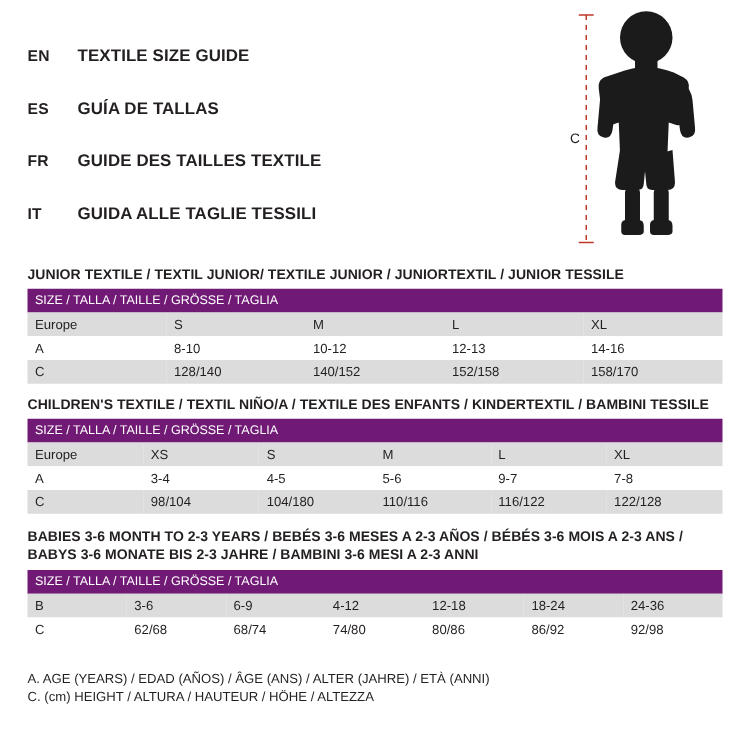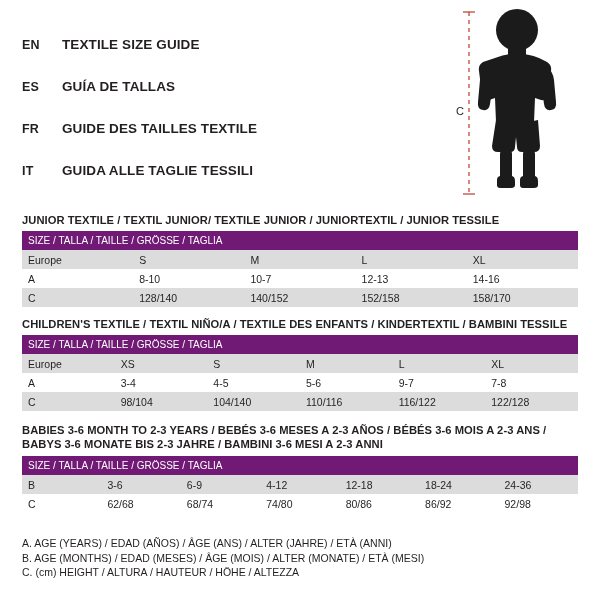--- a/index.html
+++ b/index.html
@@ -186,21 +186,21 @@
       <tr class="shaded">
         <td style="width:90px">Europe</td>
         <td style="width:90px">S</td>
         <td style="width:90px">M</td>
         <td style="width:90px">L</td>
         <td>XL</td>
       </tr>
       <tr class="plain">
         <td>A</td>
         <td>8-10</td>
-        <td>10-7</td>
+        <td>10-12</td>
         <td>12-13</td>
         <td>14-16</td>
       </tr>
       <tr class="shaded">
         <td>C</td>
         <td>128/140</td>
         <td>140/152</td>
         <td>152/158</td>
         <td>158/170</td>
       </tr>
@@ -227,21 +227,21 @@
         <td>A</td>
         <td>3-4</td>
         <td>4-5</td>
         <td>5-6</td>
         <td>9-7</td>
         <td>7-8</td>
       </tr>
       <tr class="shaded">
         <td>C</td>
         <td>98/104</td>
-        <td>104/140</td>
+        <td>104/180</td>
         <td>110/116</td>
         <td>116/122</td>
         <td>122/128</td>
       </tr>
     </tbody>
       </table>
   </div>
 
   <div class="section" style="top: 423px;">
     <div class="section-title two-line">BABIES 3-6 MONTH TO 2-3 YEARS / BEBÉS 3-6 MESES A 2-3 AÑOS / BÉBÉS 3-6 MOIS A 2-3 ANS / BABYS 3-6 MONATE BIS 2-3 JAHRE / BAMBINI 3-6 MESI A 2-3 ANNI</div>
@@ -267,17 +267,16 @@
         <td>80/86</td>
         <td>86/92</td>
         <td>92/98</td>
       </tr>
     </tbody>
       </table>
   </div>
 
   <div class="legend">
     <div>A. AGE (YEARS) / EDAD (AÑOS) / ÂGE (ANS) / ALTER (JAHRE) / ETÀ (ANNI)</div>
-    <div>B. AGE (MONTHS) / EDAD (MESES) / ÂGE (MOIS) / ALTER (MONATE) / ETÀ (MESI)</div>
     <div>C. (cm) HEIGHT / ALTURA / HAUTEUR / HÖHE / ALTEZZA</div>
   </div>
 
 </div>
 
 </body></html>

